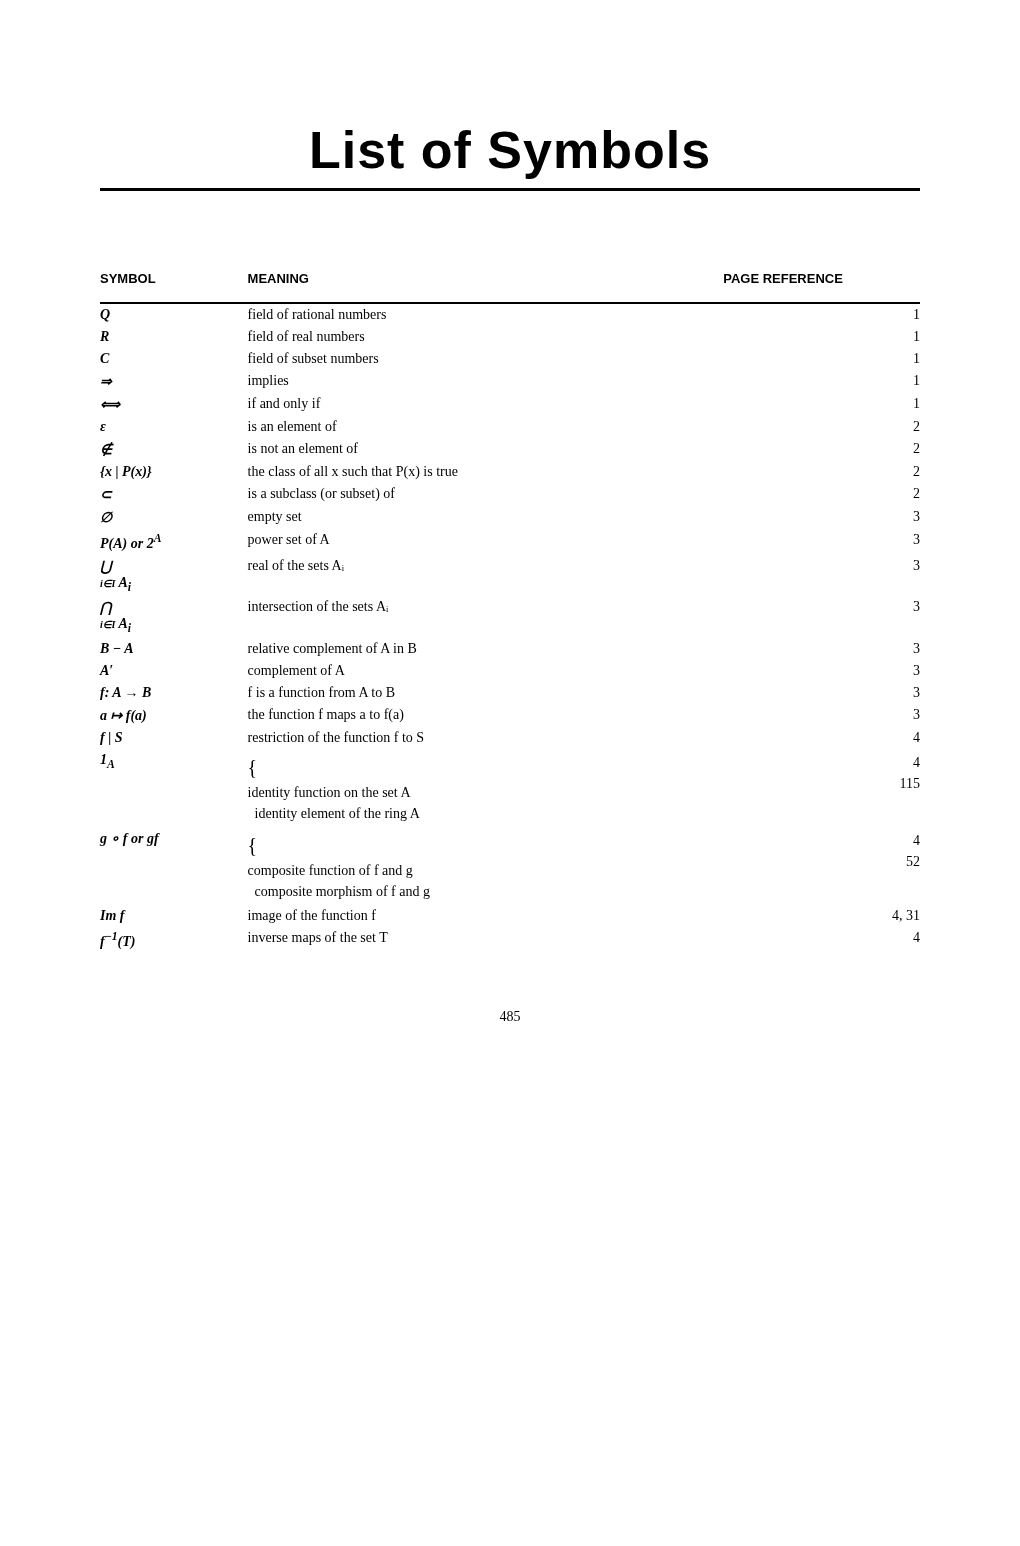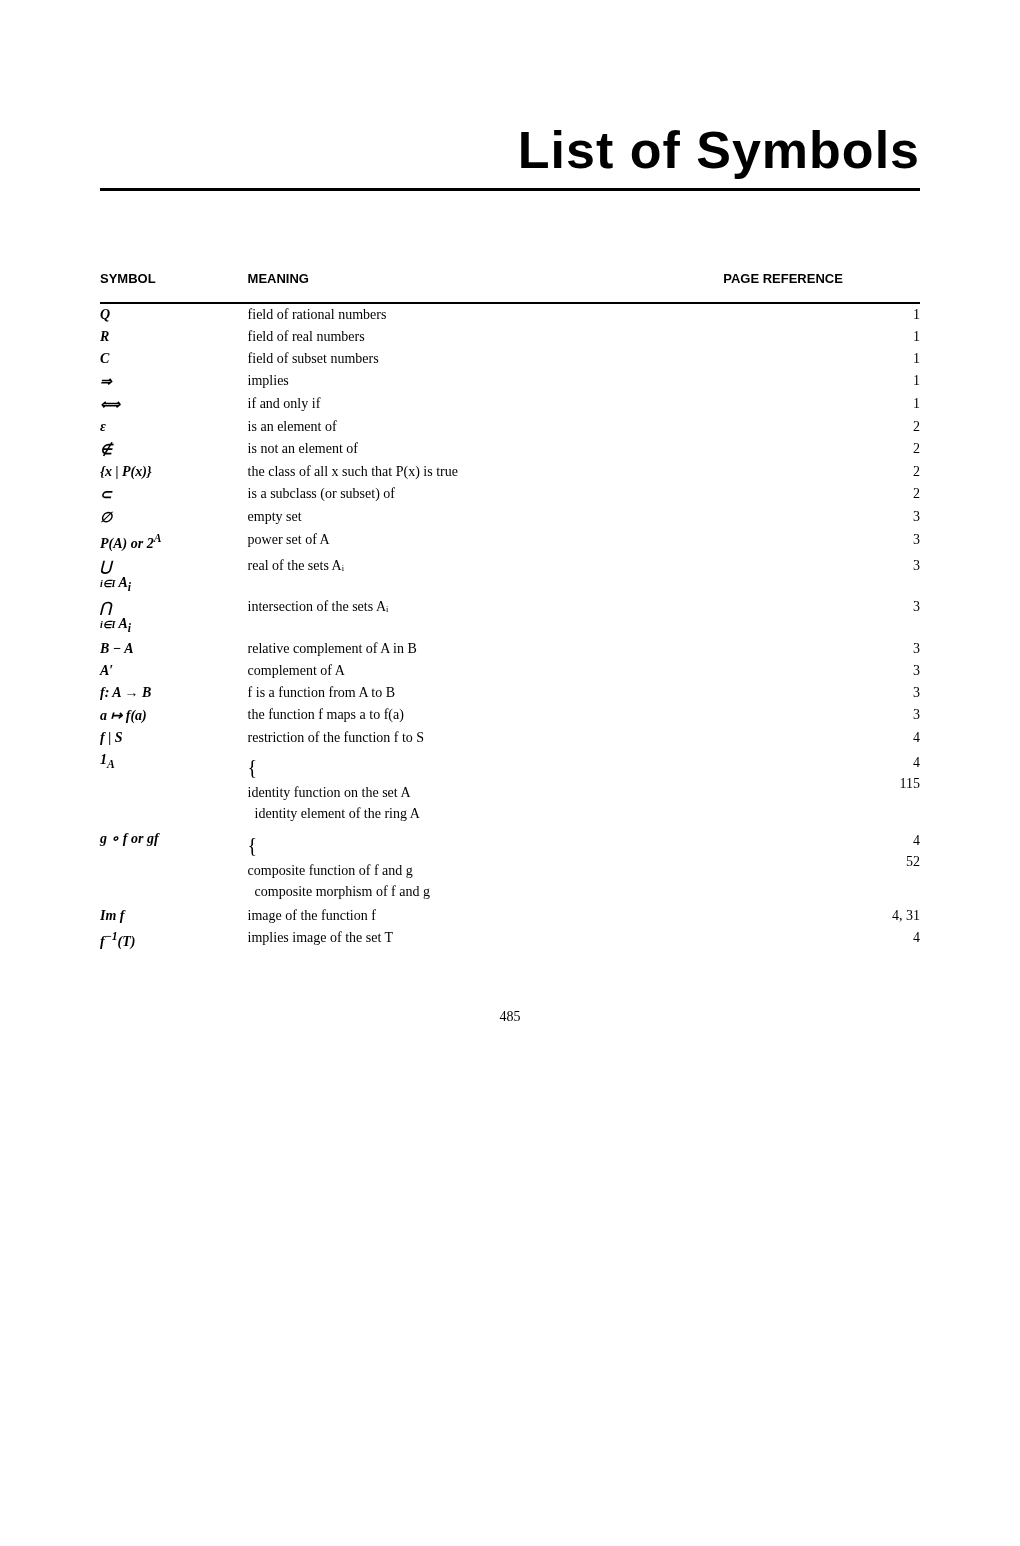--- a/index.html
+++ b/index.html
@@ -12,21 +12,21 @@
       background: #ffffff;
       font-family: "Times New Roman", Times, serif;
       font-size: 14px;
       color: #000000;
       width: 1020px;
       min-height: 1546px;
       padding: 60px 100px 60px 100px;
     }
 
     .page-title-section {
-      text-align: right;
+      text-align: center;
       margin-top: 60px;
       margin-bottom: 10px;
     }
 
     .page-title {
       font-size: 52px;
       font-weight: 900;
       font-family: Arial, Helvetica, sans-serif;
       letter-spacing: 1px;
     }
@@ -260,20 +260,20 @@
           </div>
         </td>
       </tr>
         <tr>
         <td class="sym">Im <i>f</i></td>
         <td>image of the function f</td>
         <td class="pageref">4, 31</td>
       </tr>
         <tr>
         <td class="sym"><i>f</i><sup>−1</sup>(<i>T</i>)</td>
-        <td>implies image of the set T</td>
+        <td>inverse maps of the set T</td>
         <td class="pageref">4</td>
       </tr>
       </tbody>
   </table>
 </div>
 
 <div class="page-number">485</div>
 
 </body></html>

